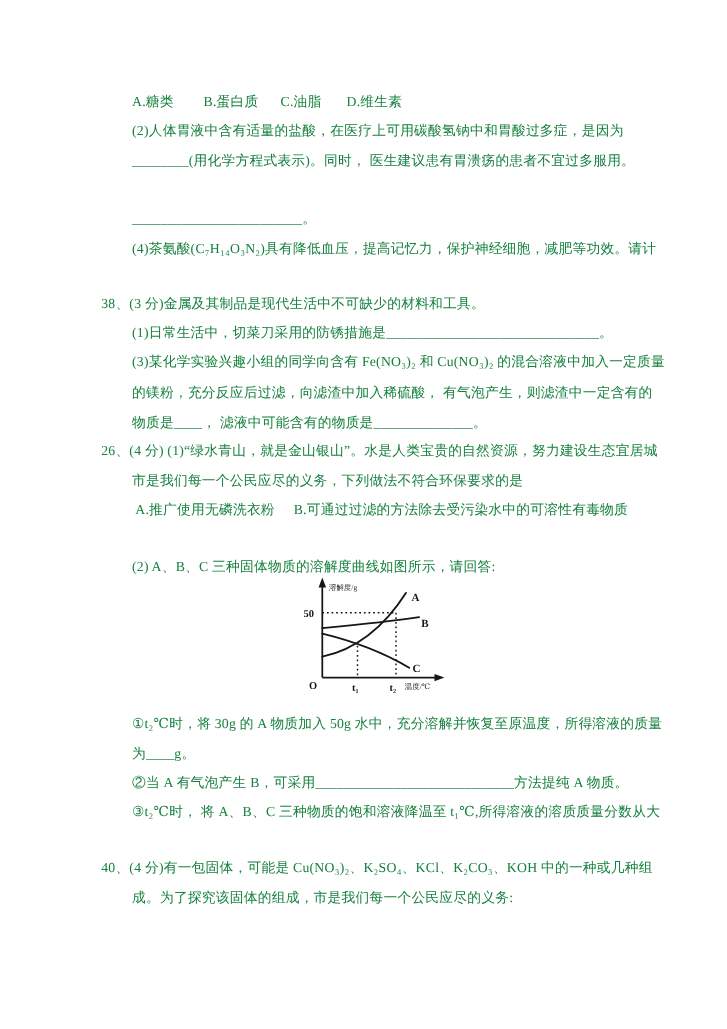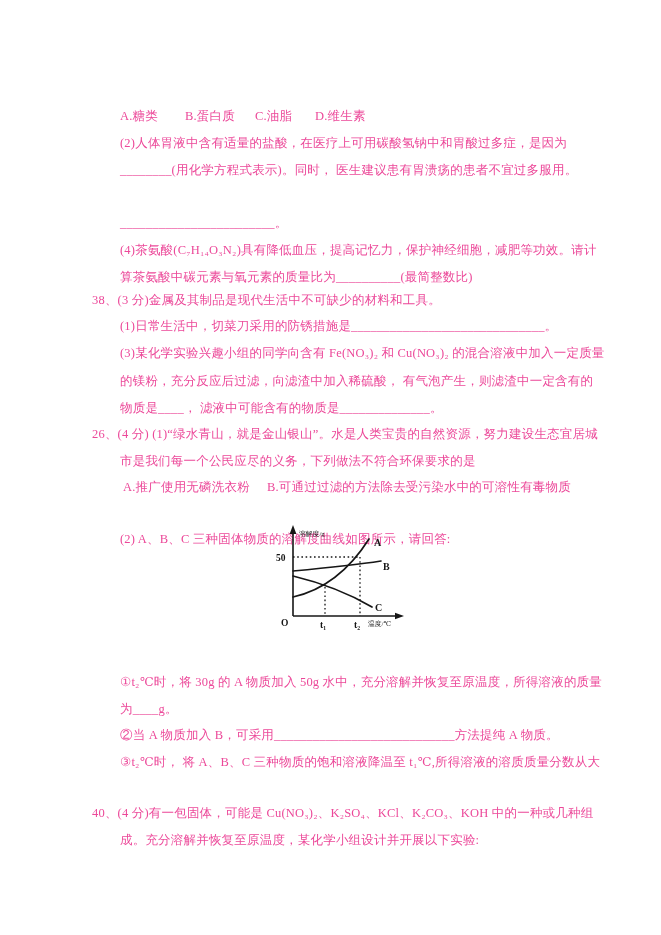--- a/index.html
+++ b/index.html
@@ -1,21 +1,21 @@
 <!DOCTYPE html>
 <html><head>
 <meta charset="utf-8">
 <style>
   html,body{margin:0;padding:0;background:#ffffff;}
   .page{
     position:relative;width:661px;height:875px;background:#ffffff;overflow:hidden;
     font-family:"Liberation Serif","DejaVu Serif",serif;
-    color:#ec4899;font-size:12.5px;
+    color:#15803d;font-size:12.5px;
   }
-  .ln{position:absolute;white-space:nowrap;line-height:17px;letter-spacing:.2px;margin-top:24px;}
+  .ln{position:absolute;white-space:nowrap;line-height:17px;letter-spacing:.2px;}
   .opt{position:absolute;top:0;}
   .chart-wrap{position:absolute;left:270px;top:524px;width:150px;height:118px;}
   .chart-wrap svg{display:block;}
   .chart-wrap text{font-family:"Liberation Serif","DejaVu Serif",serif;fill:#161616;}
   .axis{stroke:#161616;stroke-width:1.6;fill:none;}
   .curve{stroke:#161616;stroke-width:1.7;fill:none;stroke-linecap:round;}
   .dotted{stroke:#161616;stroke-width:1.3;fill:none;stroke-dasharray:1.6 2.6;}
   .arrow{fill:#161616;}
   .tick{font-size:9.5px;font-weight:bold;}
   .axlbl{font-size:6.8px;}
@@ -30,21 +30,20 @@
     <span class="opt" style="left:0px">A.糖类</span>
     <span class="opt" style="left:65px">B.蛋白质</span>
     <span class="opt" style="left:135px">C.油脂</span>
     <span class="opt" style="left:195px">D.维生素</span>
   </div>
 
   <div class="ln" style="top:111px;left:120px">(2)人体胃液中含有适量的盐酸，在医疗上可用碳酸氢钠中和胃酸过多症，是因为</div>
   <div class="ln" style="top:138px;left:120px">________(用化学方程式表示)。同时， 医生建议患有胃溃疡的患者不宜过多服用。</div>
   <div class="ln" style="top:191px;left:120px">________________________。</div>
   <div class="ln" style="top:218px;left:120px">(4)茶氨酸(C₇H₁₄O₃N₂)具有降低血压，提高记忆力，保护神经细胞，减肥等功效。请计</div>
-  <div class="ln" style="top:245px;left:120px">算茶氨酸中碳元素与氧元素的质量比为__________(最简整数比)</div>
 
   <div class="ln" style="top:268px;left:92px">38、(3 分)金属及其制品是现代生活中不可缺少的材料和工具。</div>
   <div class="ln" style="top:294px;left:120px">(1)日常生活中，切菜刀采用的防锈措施是______________________________。</div>
   <div class="ln" style="top:321px;left:120px">(3)某化学实验兴趣小组的同学向含有 Fe(NO₃)₂ 和 Cu(NO₃)₂ 的混合溶液中加入一定质量</div>
   <div class="ln" style="top:349px;left:120px">的镁粉，充分反应后过滤，向滤渣中加入稀硫酸， 有气泡产生，则滤渣中一定含有的</div>
   <div class="ln" style="top:376px;left:120px">物质是____， 滤液中可能含有的物质是______________。</div>
 
   <div class="ln" style="top:402px;left:92px">26、(4 分) (1)“绿水青山，就是金山银山”。水是人类宝贵的自然资源，努力建设生态宜居城</div>
   <div class="ln" style="top:429px;left:120px">市是我们每一个公民应尽的义务，下列做法不符合环保要求的是</div>
 
@@ -77,19 +76,19 @@
       <text class="tick" x="84" y="104">t₂</text>
       <text class="axlbl" x="98" y="102">温度/℃</text>
       <text class="clbl" x="104" y="22">A</text>
       <text class="clbl" x="113" y="46">B</text>
       <text class="clbl" x="105" y="87">C</text>
     </svg>
   </div>
 
   <div class="ln" style="top:650px;left:120px">①t₂℃时，将 30g 的 A 物质加入 50g 水中，充分溶解并恢复至原温度，所得溶液的质量</div>
   <div class="ln" style="top:677px;left:120px">为____g。</div>
-  <div class="ln" style="top:703px;left:120px">②当 A 物质加入 B，可采用____________________________方法提纯 A 物质。</div>
+  <div class="ln" style="top:703px;left:120px">②当 A 有气泡产生 B，可采用____________________________方法提纯 A 物质。</div>
   <div class="ln" style="top:730px;left:120px">③t₂℃时， 将 A、B、C 三种物质的饱和溶液降温至 t₁℃,所得溶液的溶质质量分数从大</div>
 
   <div class="ln" style="top:781px;left:92px">40、(4 分)有一包固体，可能是 Cu(NO₃)₂、K₂SO₄、KCl、K₂CO₃、KOH 中的一种或几种组</div>
-  <div class="ln" style="top:808px;left:120px">成。充分溶解并恢复至原温度，某化学小组设计并开展以下实验:</div>
+  <div class="ln" style="top:808px;left:120px">成。为了探究该固体的组成，市是我们每一个公民应尽的义务:</div>
 
 </div>
 
 </body></html>

